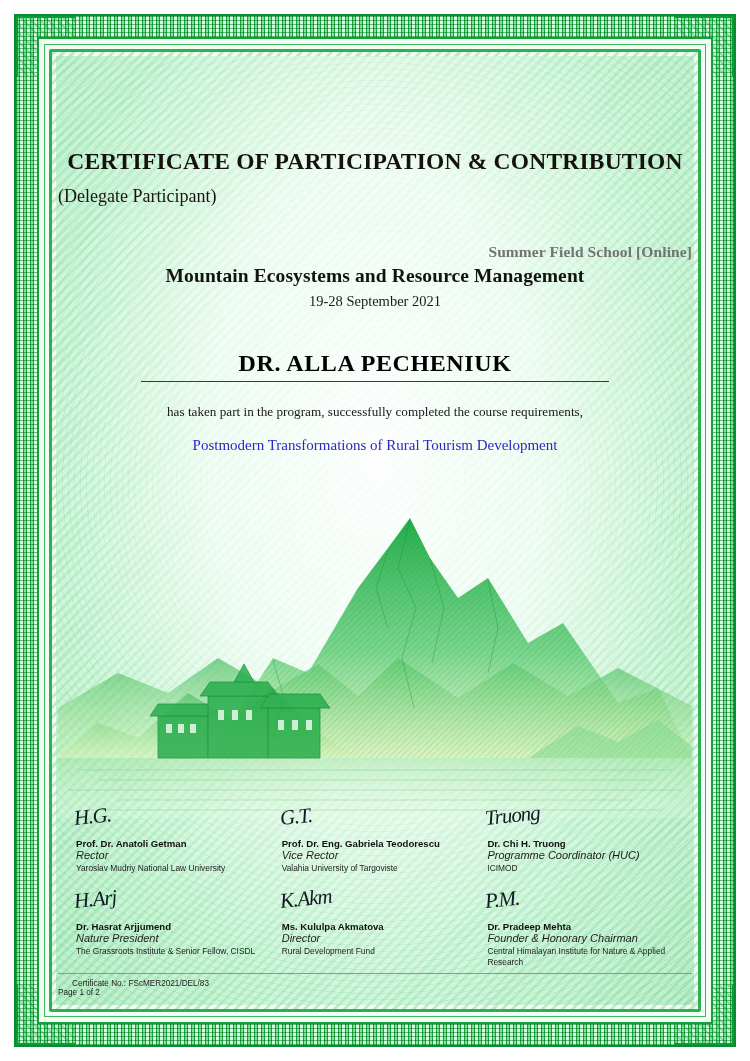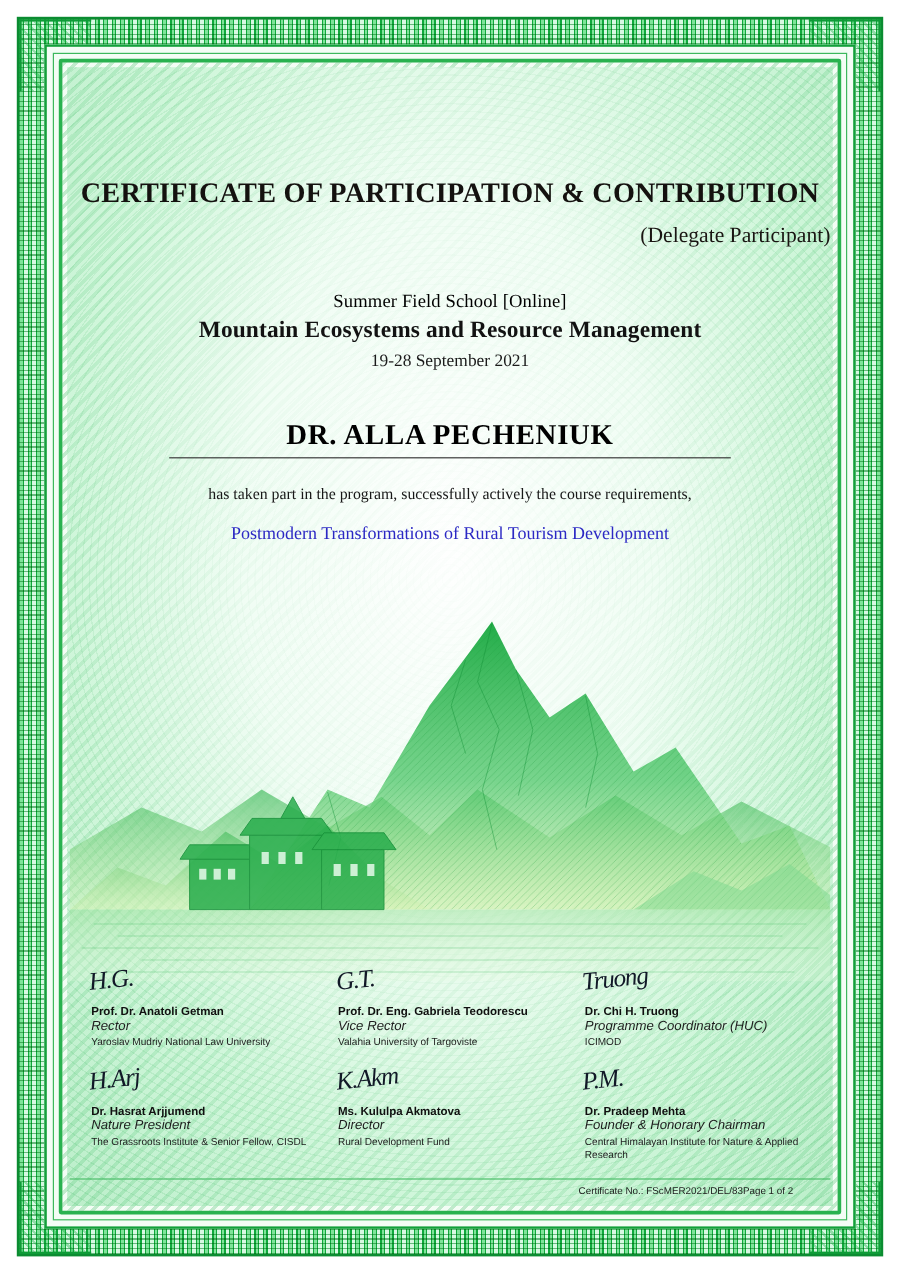--- a/index.html
+++ b/index.html
@@ -94,35 +94,36 @@
   .title {
     text-align: center;
     margin-top: 90px;
     font-size: 23.5px;
     font-weight: bold;
     letter-spacing: 0.2px;
     color: #14110f;
     font-family: "Liberation Serif", serif;
   }
   .subtitle {
-    text-align: right;
+    text-align: left;
     margin-top: 11px;
     font-size: 18px;
     color: #191512;
   }
 
   .event-block {
     margin-top: 36px;
     text-align: center;
   }
   .event-line1 {
     font-size: 15.5px;
-    font-weight: normal;
-    color: #000000;
+    font-weight: bold;
+    color: #737373;
     letter-spacing: 0.1px;
+    text-align: right;
   }
   .event-line2 {
     font-size: 19.5px;
     font-weight: bold;
     color: #121212;
     margin-top: 4px;
     letter-spacing: 0.1px;
   }
   .event-dates {
     font-size: 14.5px;
@@ -227,20 +228,21 @@
     position: absolute;
     left: 0; right: 0;
     bottom: 6px;
     border-top: 1px solid #4cbf6b;
     padding-top: 5px;
     display: flex;
     justify-content: flex-end;
     font-family: "Liberation Sans", sans-serif;
     font-size: 8.2px;
     color: #1c1c1c;
+    flex-direction: column;
   }
   .footer .left { padding-left: 14px; }
   .footer .right { padding-right: 31px; }
 </style>
 </head>
 <body>
 
 <div class="page">
 
   <div class="border-outer"></div>
@@ -262,21 +264,21 @@
       <div class="event-line1">Summer Field School [Online]</div>
       <div class="event-line2">Mountain Ecosystems and Resource Management</div>
       <div class="event-dates">19-28 September 2021</div>
     </div>
 
     <div class="recipient-wrap">
       <div class="recipient">DR. ALLA PECHENIUK</div>
     </div>
 
     <div class="statement">
-      <div>has taken part in the program, successfully actively the course requirements,</div>
+      <div>has taken part in the program, successfully completed the course requirements,</div>
     </div>
 
     <div class="paper-title">Postmodern Transformations of Rural Tourism Development</div>
 
     <div class="art">
       <svg viewBox="0 0 634 360" preserveAspectRatio="none">
         <defs>
           <linearGradient id="mtn" x1="0" y1="0" x2="0" y2="1">
             <stop offset="0%" stop-color="#17a83f" stop-opacity="0.95"></stop>
             <stop offset="55%" stop-color="#4fc76a" stop-opacity="0.75"></stop>

